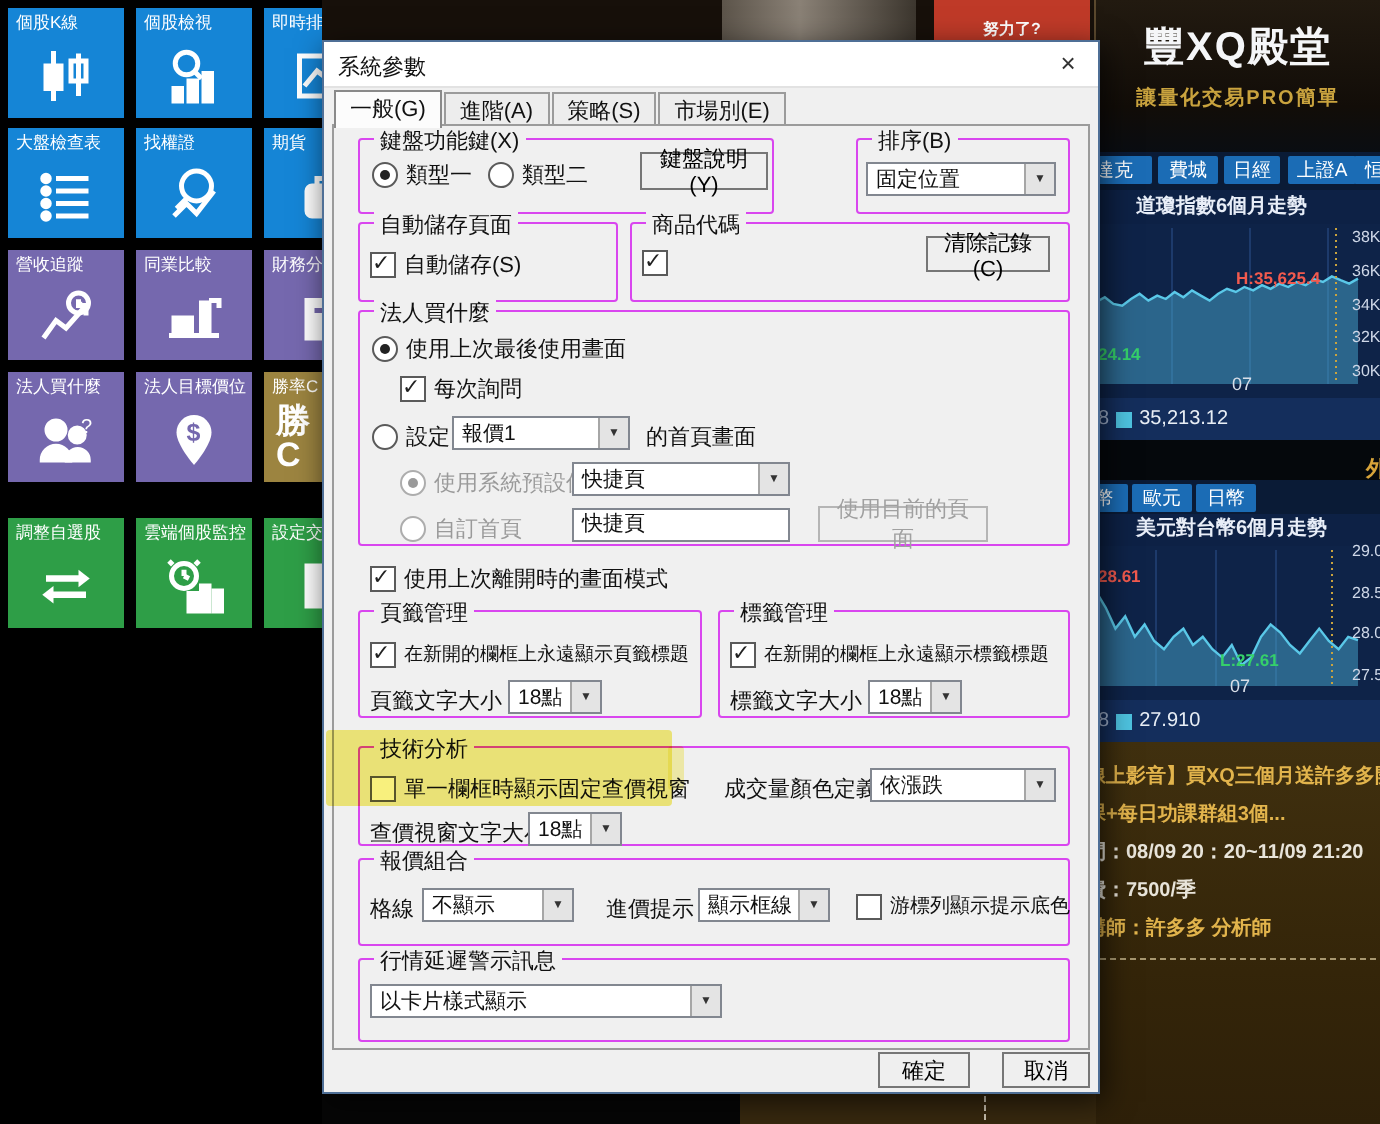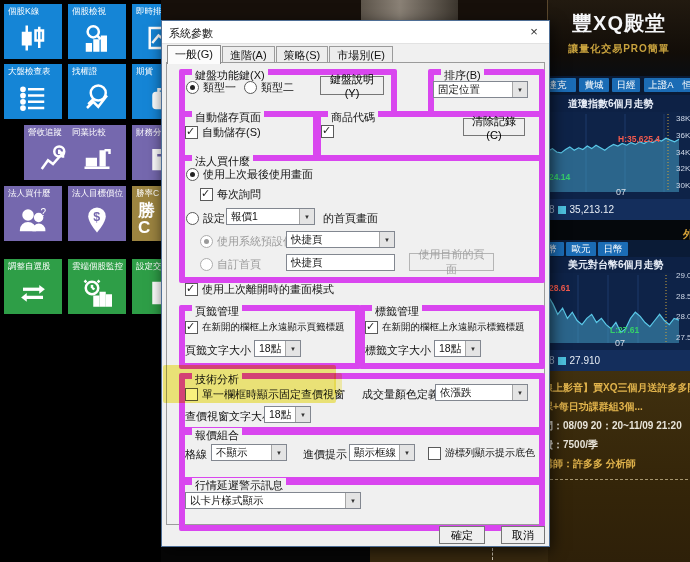--- a/index.html
+++ b/index.html
@@ -60,21 +60,21 @@
     border:1px solid #4f6f96;box-shadow:2px 4px 14px rgba(0,0,0,.65);z-index:10;font-size:11px;color:#111;}
   .titlebar{position:absolute;left:0;top:0;right:0;height:22px;background:#ffffff;border-bottom:1px solid #e2e2e2;}
   .title-text{position:absolute;left:7px;top:5px;font-size:11px;}
   .close-btn{position:absolute;right:0;top:0;width:30px;height:22px;text-align:center;line-height:21px;
     font-size:13px;color:#333;cursor:pointer;}
   .tabs{position:absolute;left:5px;top:25px;height:17px;display:flex;}
   .tab{border:1px solid #9b9b9b;border-bottom:none;background:#ededed;padding:1px 7px 0 7px;
     font-size:11px;height:15px;margin-right:1px;cursor:pointer;}
   .tab.active{background:#fcfcfc;height:17px;margin-top:-1px;border-color:#8a8a8a;position:relative;z-index:2;}
   .panel{position:absolute;left:4px;top:41px;width:377px;height:461px;border:1px solid #9b9b9b;background:#f0f0f0;}
-  .group{position:absolute;border:6px solid #d946ef;border-radius:2px;}
+  .group{position:absolute;border:1px solid #d946ef;border-radius:2px;}
   .group-label{position:absolute;top:-7px;left:7px;background:#f0f0f0;padding:0 3px;font-size:11px;white-space:nowrap;}
   .lbl{position:absolute;font-size:11px;white-space:nowrap;}
   .ctl-row{position:absolute;display:flex;align-items:center;white-space:nowrap;}
   .radio{display:inline-block;width:11px;height:11px;border:1px solid #5a5a5a;border-radius:50%;
     background:#fff;margin-right:4px;position:relative;flex:0 0 auto;}
   .radio.sel::after{content:"";position:absolute;left:3px;top:3px;width:5px;height:5px;border-radius:50%;background:#222;}
   .checkbox{display:inline-block;width:11px;height:11px;border:1px solid #5a5a5a;background:#fff;
     margin-right:4px;position:relative;flex:0 0 auto;}
   .checkbox.checked::after{content:"✓";position:absolute;left:0px;top:-2px;font-size:11px;font-weight:bold;color:#222;}
   .disabled{color:#9a9a9a;}
@@ -93,20 +93,23 @@
     font-size:10.5px;padding-left:4px;line-height:15px;}
   .highlight{position:absolute;background:rgba(243,230,45,.62);mix-blend-mode:multiply;
     pointer-events:none;z-index:6;border-radius:2px;}
   .okrow-btn{height:18px;}
 </style>
 </head>
 <body>
 
 <div class="photo-strip">
   <div class="statue"></div>
+  <div class="ad-badge">
+      <span>努力了?</span>
+    </div>
   <div class="pillars"></div>
 </div>
 <div class="bottom-black"></div>
 <div class="bottom-brown"></div>
 <div class="bottom-dots"></div>
 
 <div id="tile-grid">
     <div class="tile" style="left: 4px; top: 4px; background: rgb(21, 133, 214);">
       <span class="tile-label">個股K線</span>
       <div class="tile-icon">
@@ -166,21 +169,21 @@
     </div>
     <div class="tile" style="left: 132px; top: 64px; background: rgb(21, 133, 214);">
       <span class="tile-label">期貨</span>
       <div class="tile-icon">
         <svg viewBox="0 0 24 24" fill="none" stroke="#fff" stroke-width="2">
           <rect x="6" y="8" width="14" height="12" rx="2" fill="#fff"></rect>
           <path d="M10 8 V5 h6 v3"></path>
         </svg>
       </div>
     </div>
-    <div class="tile" style="left: 4px; top: 125px; background: rgb(117, 104, 174); margin-left: 20px;">
+    <div class="tile" style="left: 4px; top: 125px; background: rgb(117, 104, 174);">
       <span class="tile-label">營收追蹤</span>
       <div class="tile-icon">
         <svg viewBox="0 0 24 24" fill="none" stroke="#fff" stroke-width="2">
           <polyline points="3,20 8,13 12,16 20,7"></polyline>
           <polyline points="16,7 20,7 20,11"></polyline>
           <circle cx="17" cy="6" r="4"></circle>
           <line x1="17" y1="4.5" x2="17" y2="6.5"></line>
           <line x1="17" y1="6.5" x2="18.5" y2="6.5"></line>
         </svg>
       </div>

